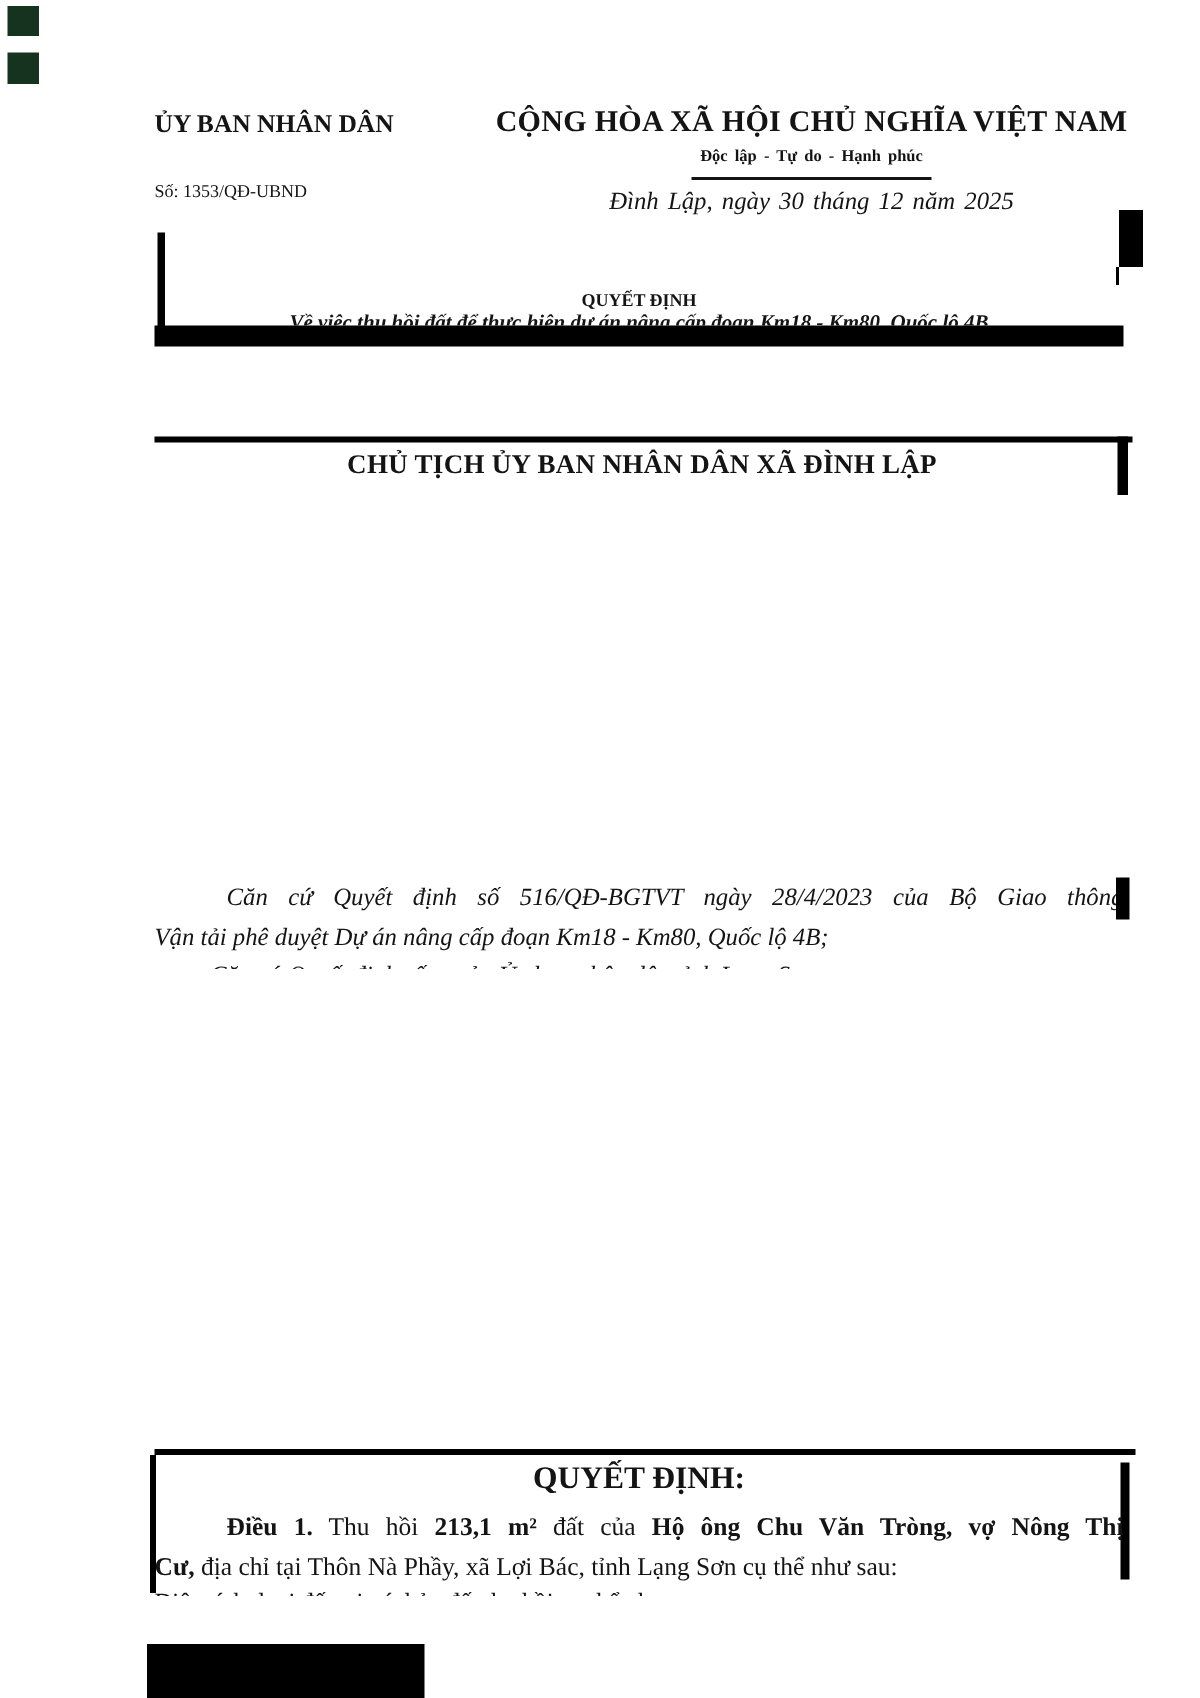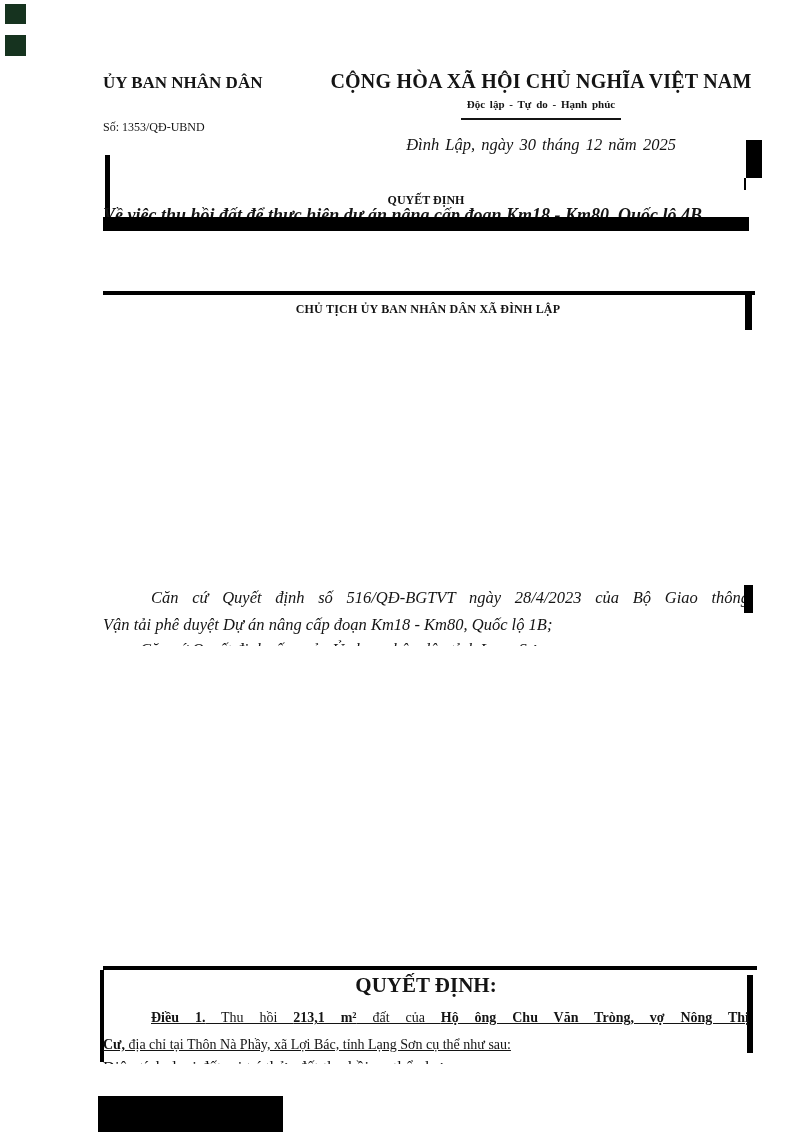--- a/index.html
+++ b/index.html
@@ -15,33 +15,33 @@
   .center{text-align:center;}
   .mark{position:absolute;background:#000;}
   .corner{position:absolute;background:#16331f;}
   
   .hdr-left{left:103px;top:72px;width:220px;text-align:left;line-height:22px;font-size:17px;}
   .hdr-left .num{margin-top:22px;font-weight:normal;font-size:12px;}
   .hdr-right{left:330px;top:71px;width:422px;text-align:center;line-height:21px;}
   .hdr-right .l1{font-size:20px;letter-spacing:0.2px;}
   .hdr-right .l2{font-size:11px;margin-top:2px;}
   .hdr-right .l2 span{display:inline-block;border-bottom:2px solid #141414;padding:0 6px 3px 6px;word-spacing:2px;}
-  .hdr-right .date{margin-top:14px;font-size:16.5px;font-style:italic;word-spacing:2px;}
+  .hdr-right .date{margin-top:3px;font-size:16.5px;font-style:italic;word-spacing:2px;}
   .uline{text-decoration:underline;text-decoration-thickness:2px;text-underline-offset:3px;}
   
   .doc-title{left:103px;top:189px;width:646px;font-size:12px;line-height:22px;}
-  .subtitle-clip{left:103px;top:206px;width:646px;height:11px;overflow:hidden;
-                 font-size:18px;font-weight:bold;font-style:italic;line-height:19px;}
-  .authority{left:103px;top:297px;width:650px;font-size:12px;line-height:24px;letter-spacing:0.2px;}
+  .subtitle-clip{left:103px;top:206px;width:646px;height:11px;overflow:hidden;text-align:center;
+                 font-size:14px;font-weight:bold;font-style:italic;line-height:19px;}
+  .authority{left:103px;top:297px;width:650px;font-size:18px;line-height:24px;letter-spacing:0.2px;}
   
   .para{left:103px;top:584px;width:646px;font-size:16.5px;line-height:27px;}
   .jline{text-align:justify;text-align-last:justify;white-space:nowrap;}
   .frag-clip{overflow:hidden;position:absolute;}
   .qd2{left:103px;top:973px;width:646px;font-size:21px;line-height:24px;}
-  .dieu{left:103px;top:1004px;width:646px;font-size:14px;line-height:27px;text-decoration:underline;}
+  .dieu{left:103px;top:1004px;width:646px;font-size:17px;line-height:27px;}
   .indent{text-indent:48px;}
 </style>
 </head>
 <body>
 
 <div class="corner" style="left:5px;top:4px;width:21px;height:20px;"></div>
 <div class="corner" style="left:5px;top:35px;width:21px;height:21px;"></div>
 
 <div class="abs hdr-left">
   <div class="b">ỦY BAN NHÂN DÂN</div>
@@ -68,21 +68,21 @@
 <div class="mark" style="left:103px;top:217px;width:646px;height:14px;"></div>
 
 <div class="mark" style="left:103px;top:291px;width:652px;height:4px;"></div>
 
 <div class="mark" style="left:745px;top:291px;width:7px;height:39px;"></div>
 
 <div class="abs authority center b">CHỦ TỊCH ỦY BAN NHÂN DÂN XÃ ĐÌNH LẬP</div>
 
 <div class="abs para i">
   <div class="jline indent">Căn cứ Quyết định số 516/QĐ-BGTVT ngày 28/4/2023 của Bộ Giao thông</div>
-  <div>Vận tải phê duyệt Dự án nâng cấp đoạn Km18 - Km80, Quốc lộ 1B;</div>
+  <div>Vận tải phê duyệt Dự án nâng cấp đoạn Km18 - Km80, Quốc lộ 4B;</div>
 </div>
 
 <div class="mark" style="left:744px;top:585px;width:9px;height:28px;"></div>
 
 <div class="frag-clip i" style="left:140px;top:640px;width:480px;height:6px;font-size:16.5px;line-height:20px;">
   <span>Căn cứ Quyết định số ... của Ủy ban nhân dân tỉnh Lạng Sơn;</span>
 </div>
 
 <div class="mark" style="left:103px;top:966px;width:654px;height:4px;"></div>
 

